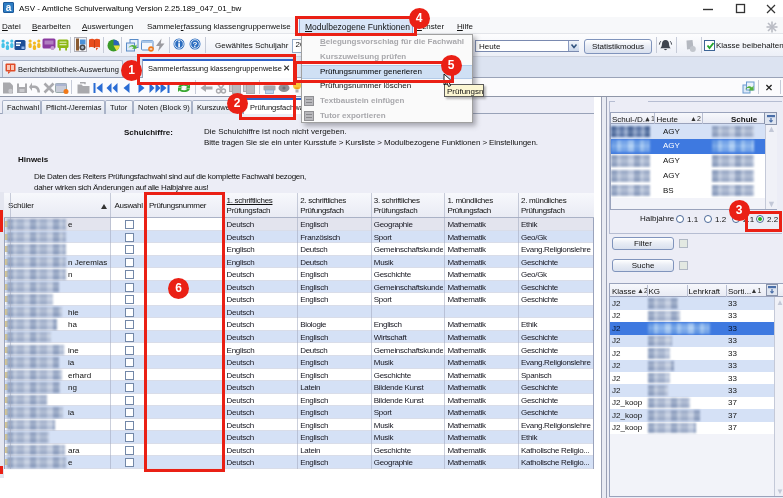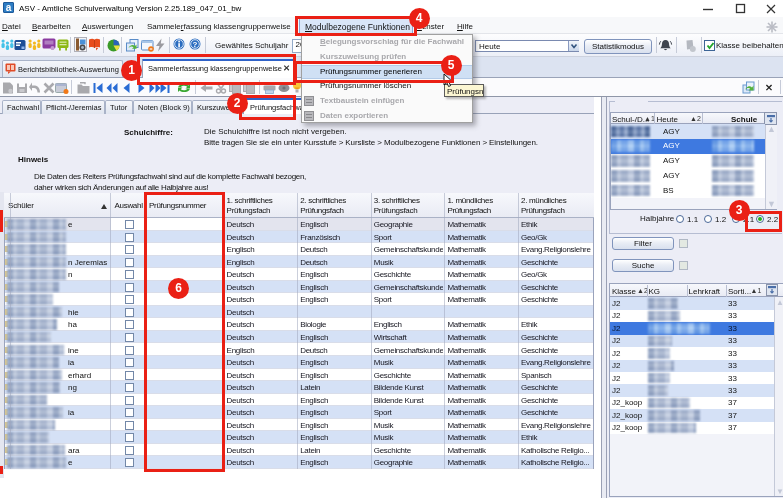--- a/index.html
+++ b/index.html
@@ -313,21 +313,21 @@
 
 <div class="ab" style="left:0;top:469px;width:601px;height:29px;background:#fff;"></div>
 <div class="ab" style="left:0;top:192px;width:4px;height:286px;background:#e4e6f0;"></div>
 <div id="maintable">
     <div class="ab" style="left: 4px; top: 193px; width: 590px; height: 276px; background: rgb(255, 255, 255); border: 1px solid rgb(154, 163, 188); box-sizing: border-box;"></div>
     <div class="ab" style="left: 4px; top: 193px; width: 590px; height: 25px; background: linear-gradient(rgb(247, 248, 252), rgb(233, 235, 244)); border-bottom: 1px solid rgb(170, 178, 198); box-sizing: border-box;"></div>
     <div class="txt" style="left: 8px; top: 201px; font-size: 8px; letter-spacing: -0.2px;">Schüler</div>
     <div class="ab" style="left: 101px; top: 204px; width: 0px; height: 0px; border-left: 3.5px solid transparent; border-right: 3.5px solid transparent; border-bottom: 5px solid rgb(51, 51, 51);"></div>
     <div class="txt" style="left: 114.5px; top: 201px; font-size: 8px; letter-spacing: -0.3px;">Auswahl</div>
     <div class="txt" style="left: 149px; top: 201px; font-size: 8px; letter-spacing: -0.3px;">Prüfungsnummer</div>
-    <div class="txt" style="left: 226.6px; top: 196px; font-size: 8px; letter-spacing: -0.3px;">1. schriftliches</div>
+    <div class="txt" style="left: 226.6px; top: 196px; font-size: 8px; letter-spacing: -0.3px; text-decoration: underline;">1. schriftliches</div>
     <div class="txt" style="left: 226.6px; top: 206px; font-size: 8px; letter-spacing: -0.3px;">Prüfungsfach</div>
     <div class="txt" style="left: 300.2px; top: 196px; font-size: 8px; letter-spacing: -0.3px;">2. schriftliches</div>
     <div class="txt" style="left: 300.2px; top: 206px; font-size: 8px; letter-spacing: -0.3px;">Prüfungsfach</div>
     <div class="txt" style="left: 373.8px; top: 196px; font-size: 8px; letter-spacing: -0.3px;">3. schriftliches</div>
     <div class="txt" style="left: 373.8px; top: 206px; font-size: 8px; letter-spacing: -0.3px;">Prüfungsfach</div>
     <div class="txt" style="left: 447.4px; top: 196px; font-size: 8px; letter-spacing: -0.3px;">1. mündliches</div>
     <div class="txt" style="left: 447.4px; top: 206px; font-size: 8px; letter-spacing: -0.3px;">Prüfungsfach</div>
     <div class="txt" style="left: 521px; top: 196px; font-size: 8px; letter-spacing: -0.3px;">2. mündliches</div>
     <div class="txt" style="left: 521px; top: 206px; font-size: 8px; letter-spacing: -0.3px;">Prüfungsfach</div>
     <div class="ab" style="left: 5px; top: 218px; width: 588px; height: 12.55px; background: rgb(227, 228, 238); border-bottom: 1px solid rgb(217, 221, 233); box-sizing: border-box;"></div>
@@ -663,21 +663,21 @@
     <div class="mi " style="top: 81.4px; z-index: 42;">Prüfungsnummer löschen</div>
     <div class="ab" style="left: 304px; top: 96.2px; width: 10px; height: 10px; background: rgb(184, 184, 188); border: 1px solid rgb(144, 144, 148); box-sizing: border-box; z-index: 42;">
       <div style="width:6px;height:1px;background:#88888c;margin:2px 1px;"></div>
       <div style="width:6px;height:1px;background:#88888c;margin:2px 1px;"></div>
     </div>
     <div class="mi dis" style="top: 96.2px; z-index: 42;">Textbaustein einfügen</div>
     <div class="ab" style="left: 304px; top: 111px; width: 10px; height: 10px; background: rgb(184, 184, 188); border: 1px solid rgb(144, 144, 148); box-sizing: border-box; z-index: 42;">
       <div style="width:6px;height:1px;background:#88888c;margin:2px 1px;"></div>
       <div style="width:6px;height:1px;background:#88888c;margin:2px 1px;"></div>
     </div>
-    <div class="mi dis" style="top: 111px; z-index: 42;">Daten exportieren</div>
+    <div class="mi dis" style="top: 111px; z-index: 42;">Tutor exportieren</div>
   </div>
 
 <div class="ab" style="left:444px;top:84px;width:40px;height:13px;background:#fbf6d2;border:1px solid #5a5a5a;box-sizing:border-box;overflow:hidden;z-index:55;box-shadow:2px 2px 2px rgba(90,90,90,.4);">
   <div style="font-size:8px;padding:1.5px 0 0 2px;white-space:nowrap;">Prüfungsnu</div>
   </div>
 <svg class="ab" style="left:443px;top:74px;z-index:56;" width="11" height="14" viewBox="0 0 11 14">
   <path d="M1 0 L1 11 L3.8 8.6 L5.6 12.5 L7.6 11.6 L5.8 7.8 L9.4 7.6 Z" fill="#fff" stroke="#000" stroke-width="0.9"></path>
 </svg>
 
 <div id="annots">

